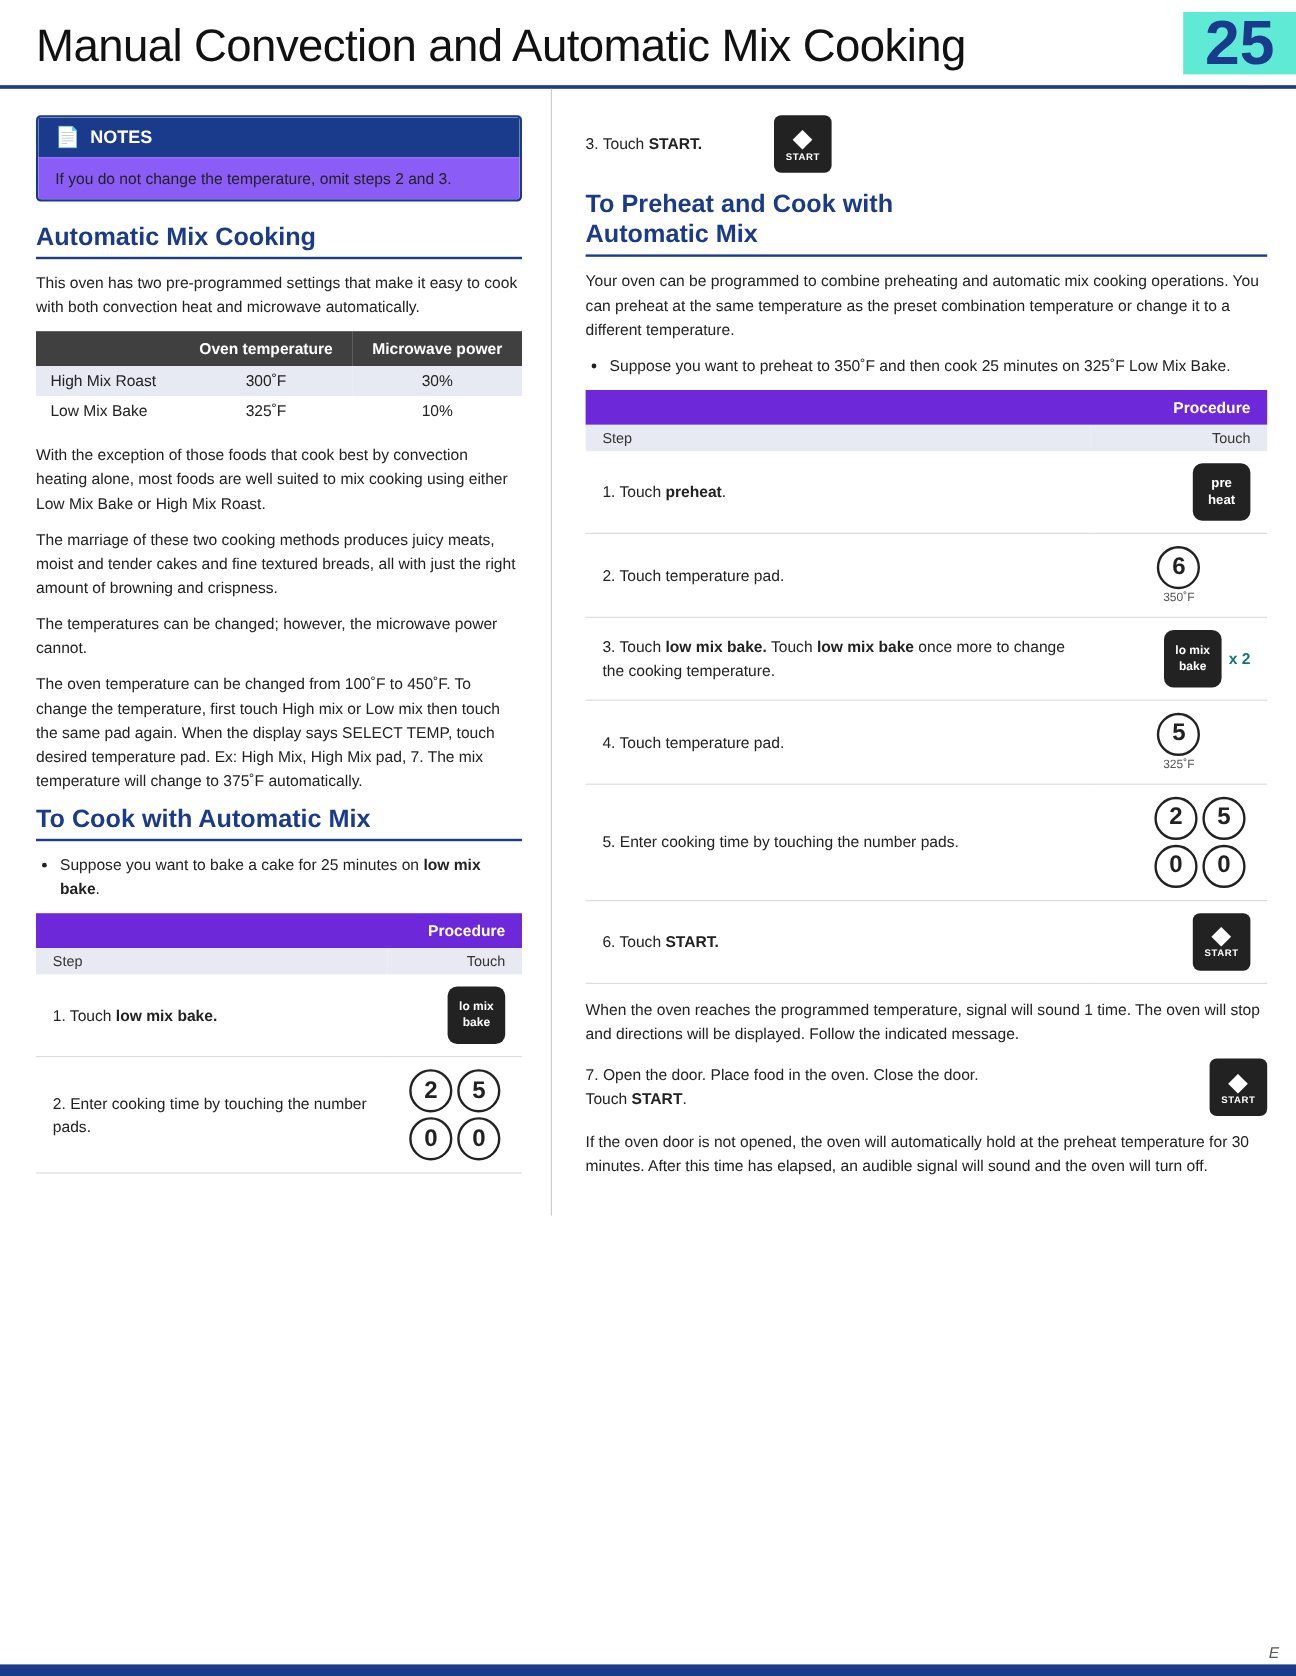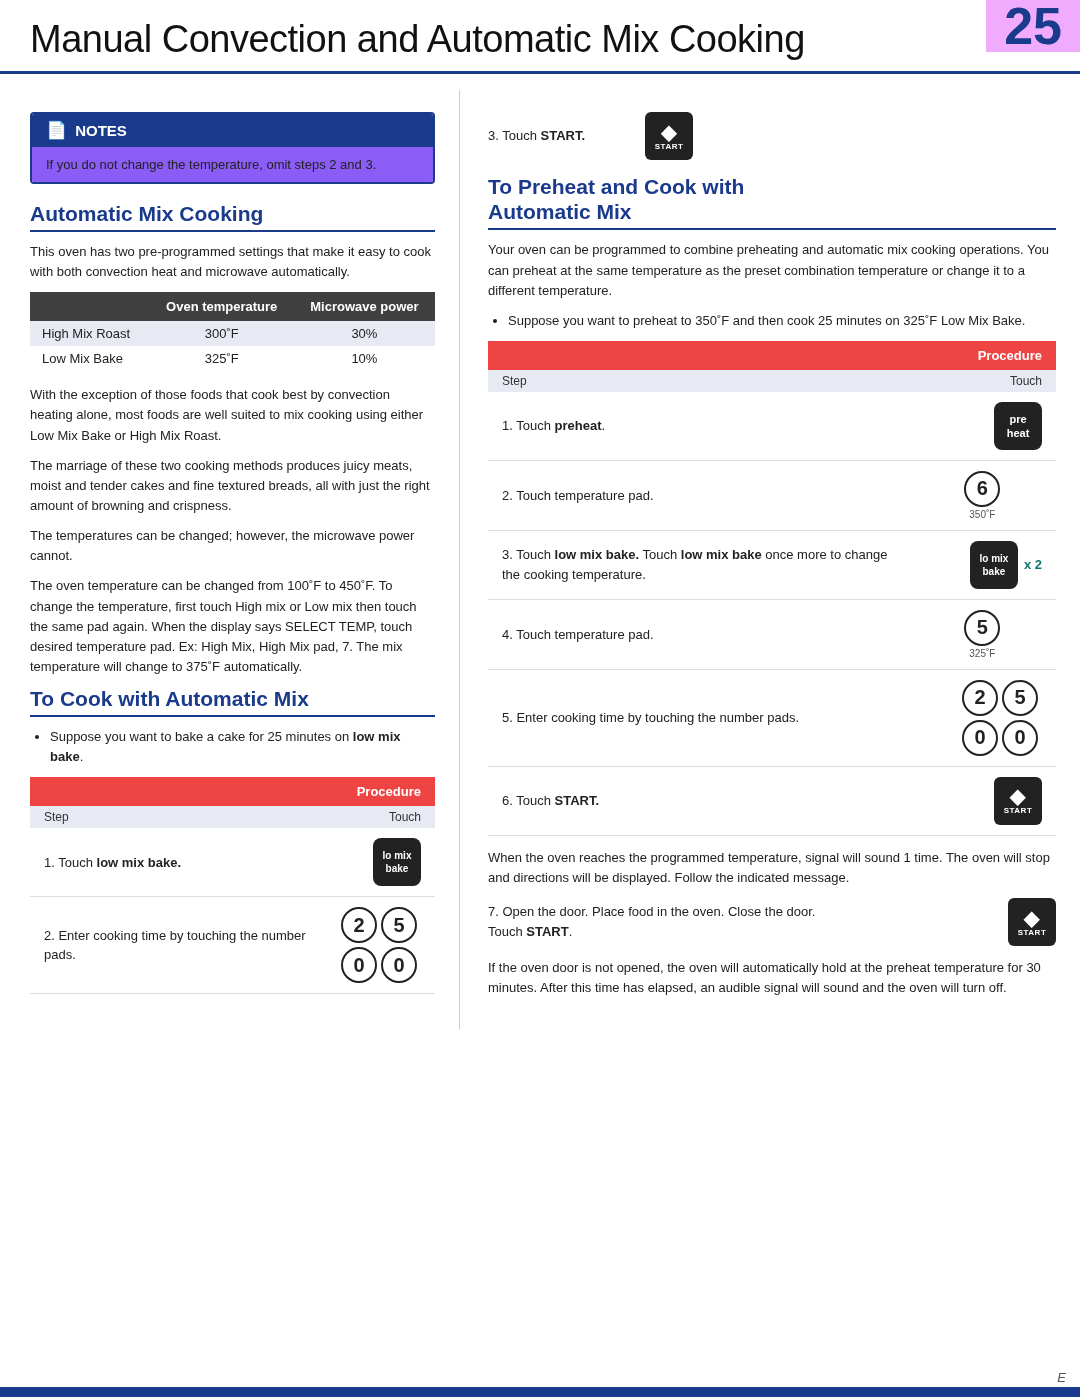--- a/index.html
+++ b/index.html
@@ -8,36 +8,36 @@
       background: #fff;
       color: #222;
       width: 1080px;
       min-height: 1397px;
       position: relative;
     }
 
     
     .page-header {
       display: flex;
-      align-items: flex-start;
+      align-items: center;
       border-bottom: 3px solid #1a3a8c;
-      margin-bottom: 16px;
+      margin-bottom: 0;
     }
     .page-title-block {
       flex: 1;
       padding: 18px 24px 10px 30px;
     }
     .page-title-text {
       font-size: 38px;
       font-weight: 300;
       color: #111;
       letter-spacing: -0.5px;
     }
     .page-number-block {
-      background: #f0abfc;
+      background: #5eead4;
       display: flex;
       align-items: center;
       justify-content: center;
       min-width: 90px;
       padding: 0 18px;
     }
     .page-number-text {
       font-size: 52px;
       font-weight: 700;
       color: #1a3a8c;
@@ -149,21 +149,21 @@
     }
 
     
     .proc-table {
       width: 100%;
       border-collapse: collapse;
       font-size: 13px;
       margin-bottom: 12px;
     }
     .proc-table thead tr {
-      background: #ef4444;
+      background: #6d28d9;
       color: #fff;
     }
     .proc-table thead th {
       padding: 7px 14px;
       font-weight: 700;
     }
     .proc-table thead th:first-child {
       text-align: left;
     }
     .proc-table thead th:last-child {

